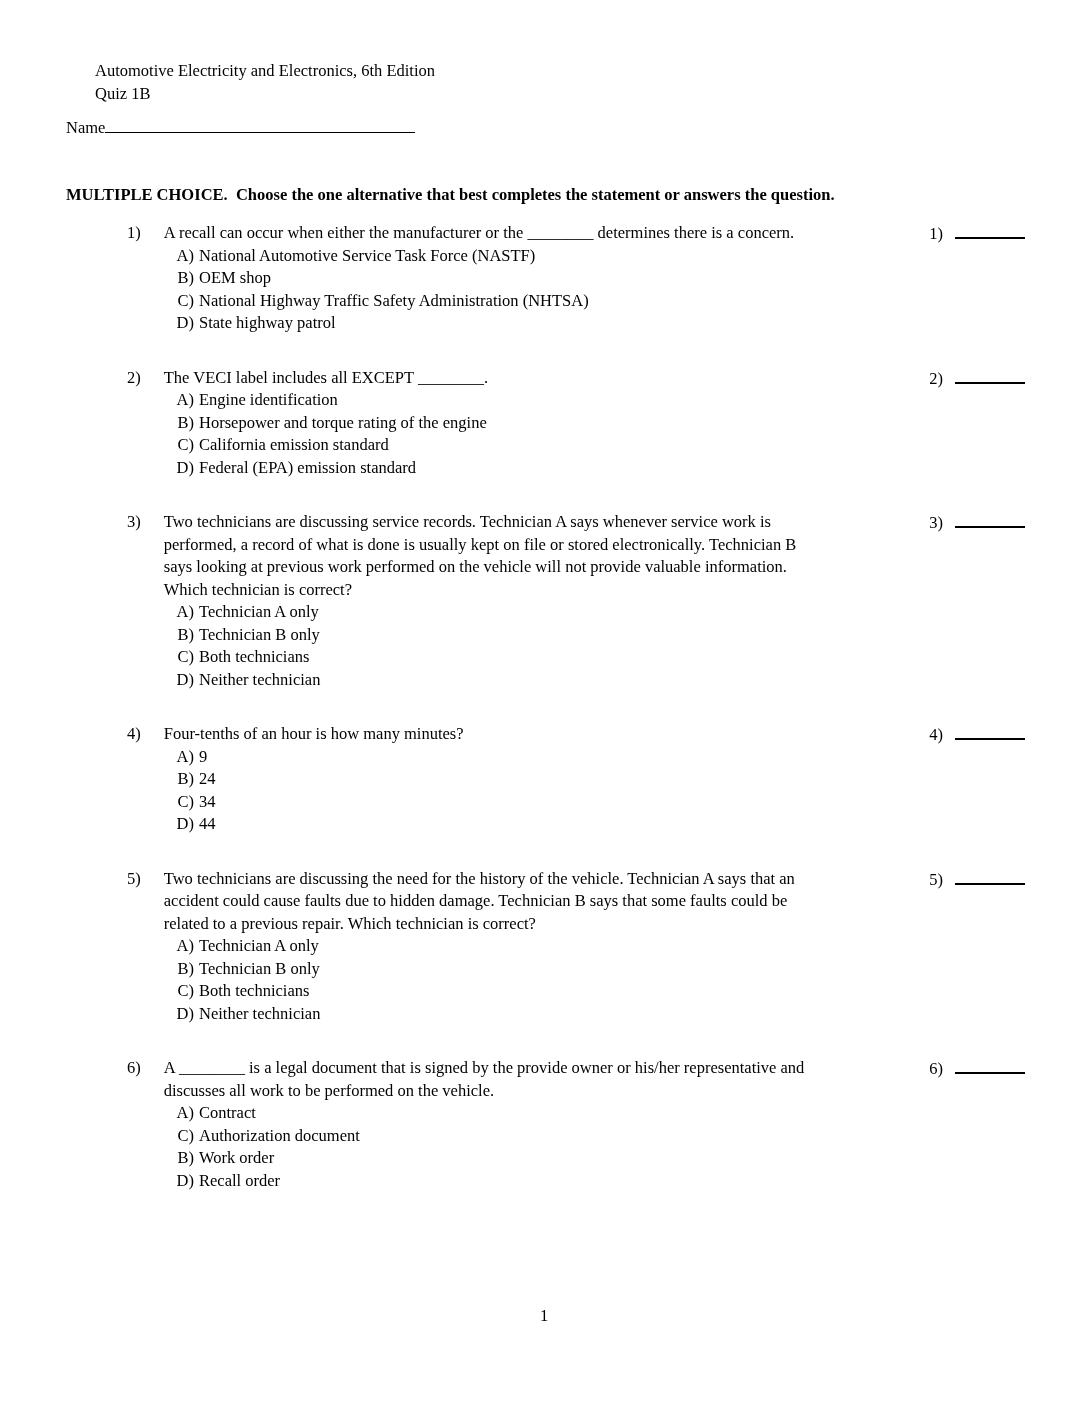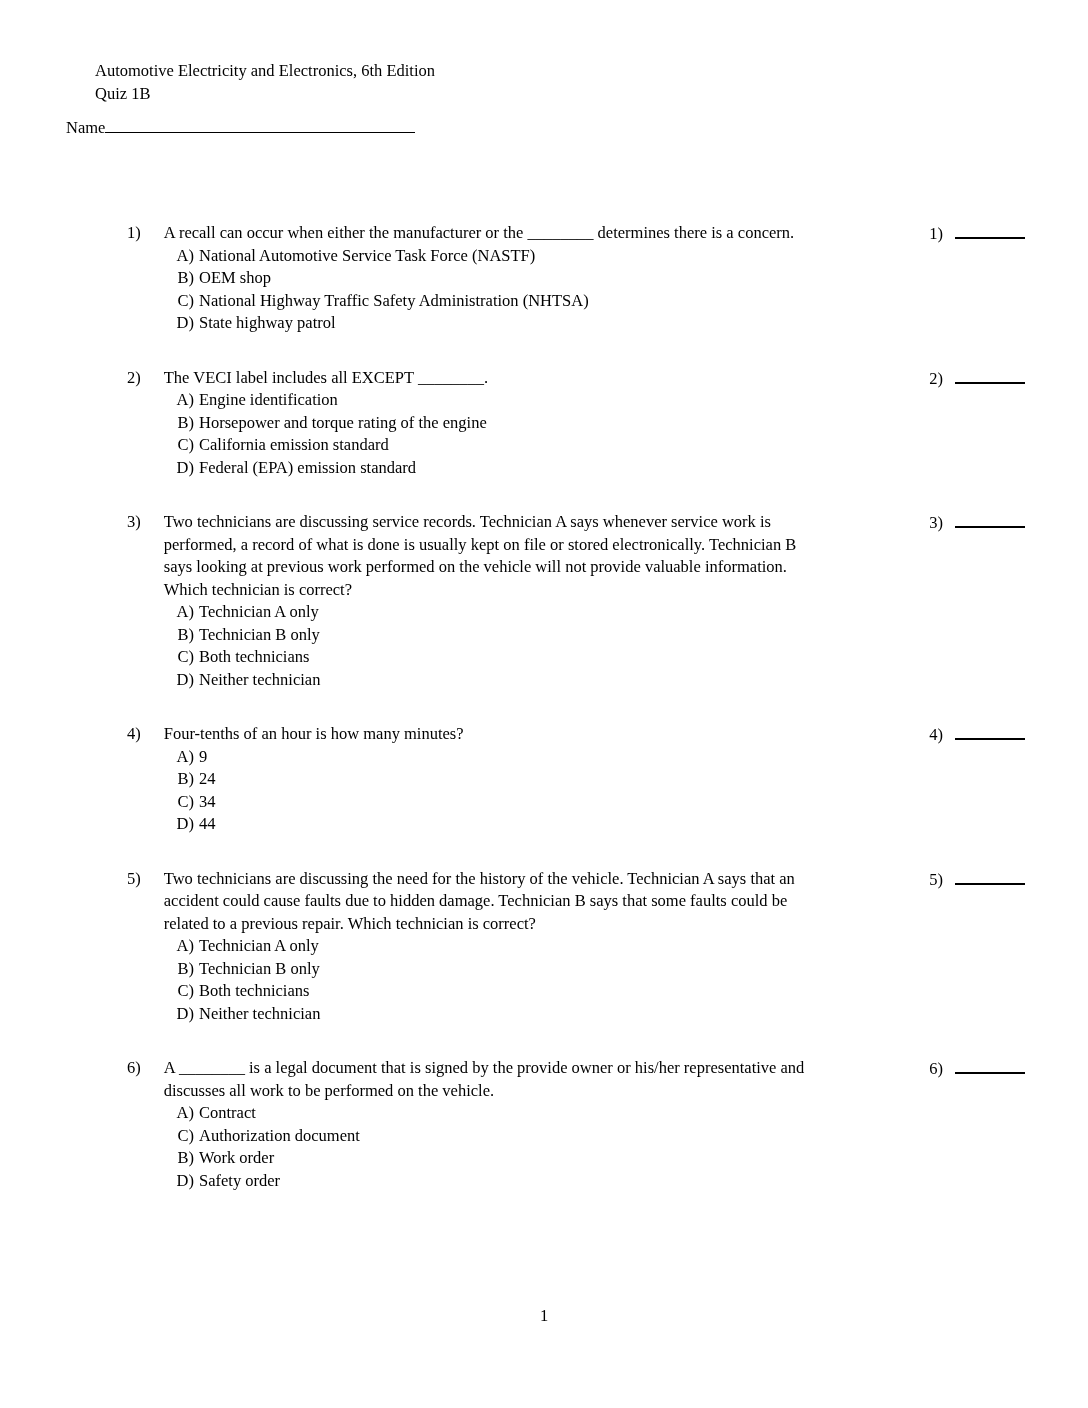--- a/index.html
+++ b/index.html
@@ -57,20 +57,21 @@
 
   <div class="header">
     <div>Automotive Electricity and Electronics, 6th Edition</div>
     <div>Quiz 1B</div>
   </div>
 
   <div class="name-row">
     <span>Name</span><span class="name-blank"></span>
   </div>
 
+  <div class="instructions">MULTIPLE CHOICE.  Choose the one alternative that best completes the statement or answers the question.</div>
 
   <div class="q-list">
 
     <div class="question">
       <div class="q-main">
         <div class="q-row">
           <span class="q-num">1)</span>
           <div class="q-text">
             <div>A recall can occur when either the manufacturer or the ________ determines there is a concern.</div>
           </div>
@@ -178,21 +179,21 @@
           <span class="q-num">6)</span>
           <div class="q-text">
             <div>A ________ is a legal document that is signed by the provide owner or his/her representative and</div>
             <div>discusses all work to be performed on the vehicle.</div>
           </div>
         </div>
         <div class="options">
           <div class="option"><span class="opt-letter">A)</span><span>Contract</span></div>
           <div class="option"><span class="opt-letter">C)</span><span>Authorization document</span></div>
           <div class="option"><span class="opt-letter">B)</span><span>Work order</span></div>
-          <div class="option"><span class="opt-letter">D)</span><span>Safety order</span></div>
+          <div class="option"><span class="opt-letter">D)</span><span>Recall order</span></div>
         </div>
       </div>
       <div class="q-ans">
         <span class="ans-num">6)</span><span class="ans-line"></span>
       </div>
     </div>
 
   </div>
 
   <div class="page-number">1</div>

